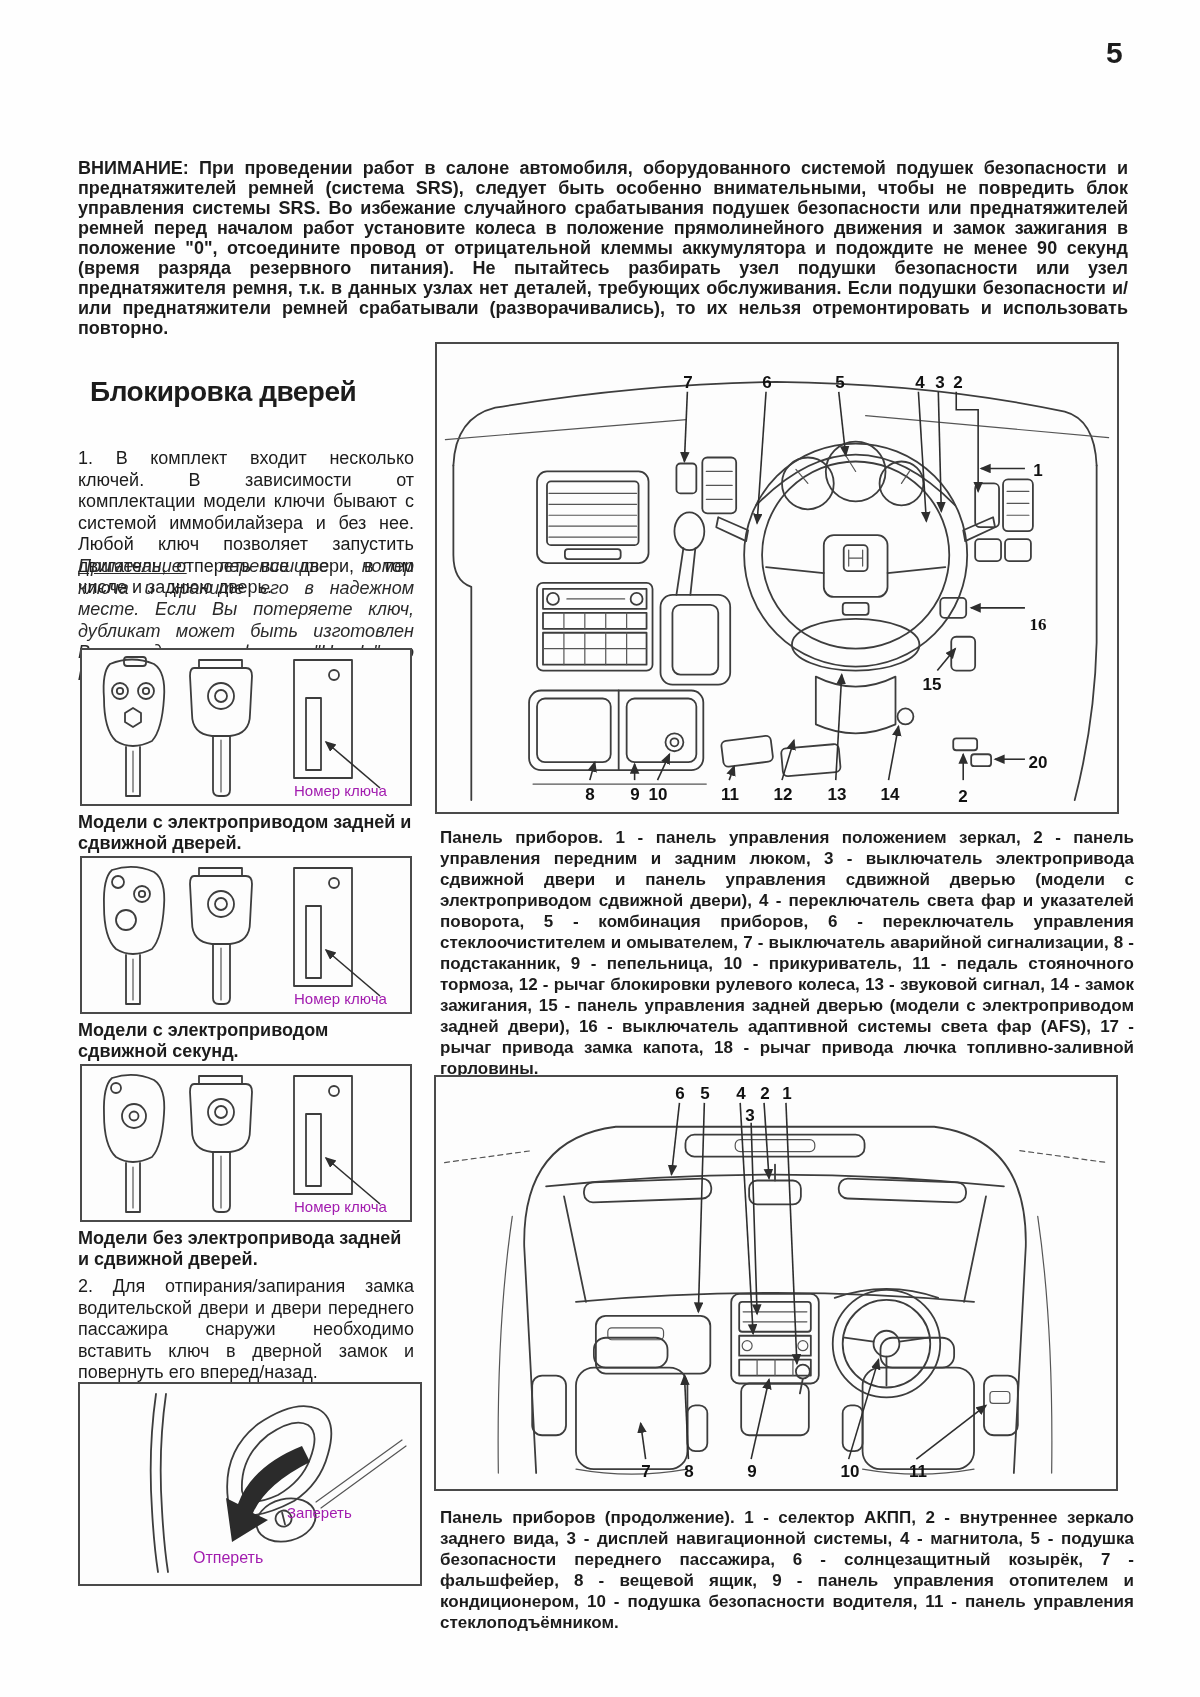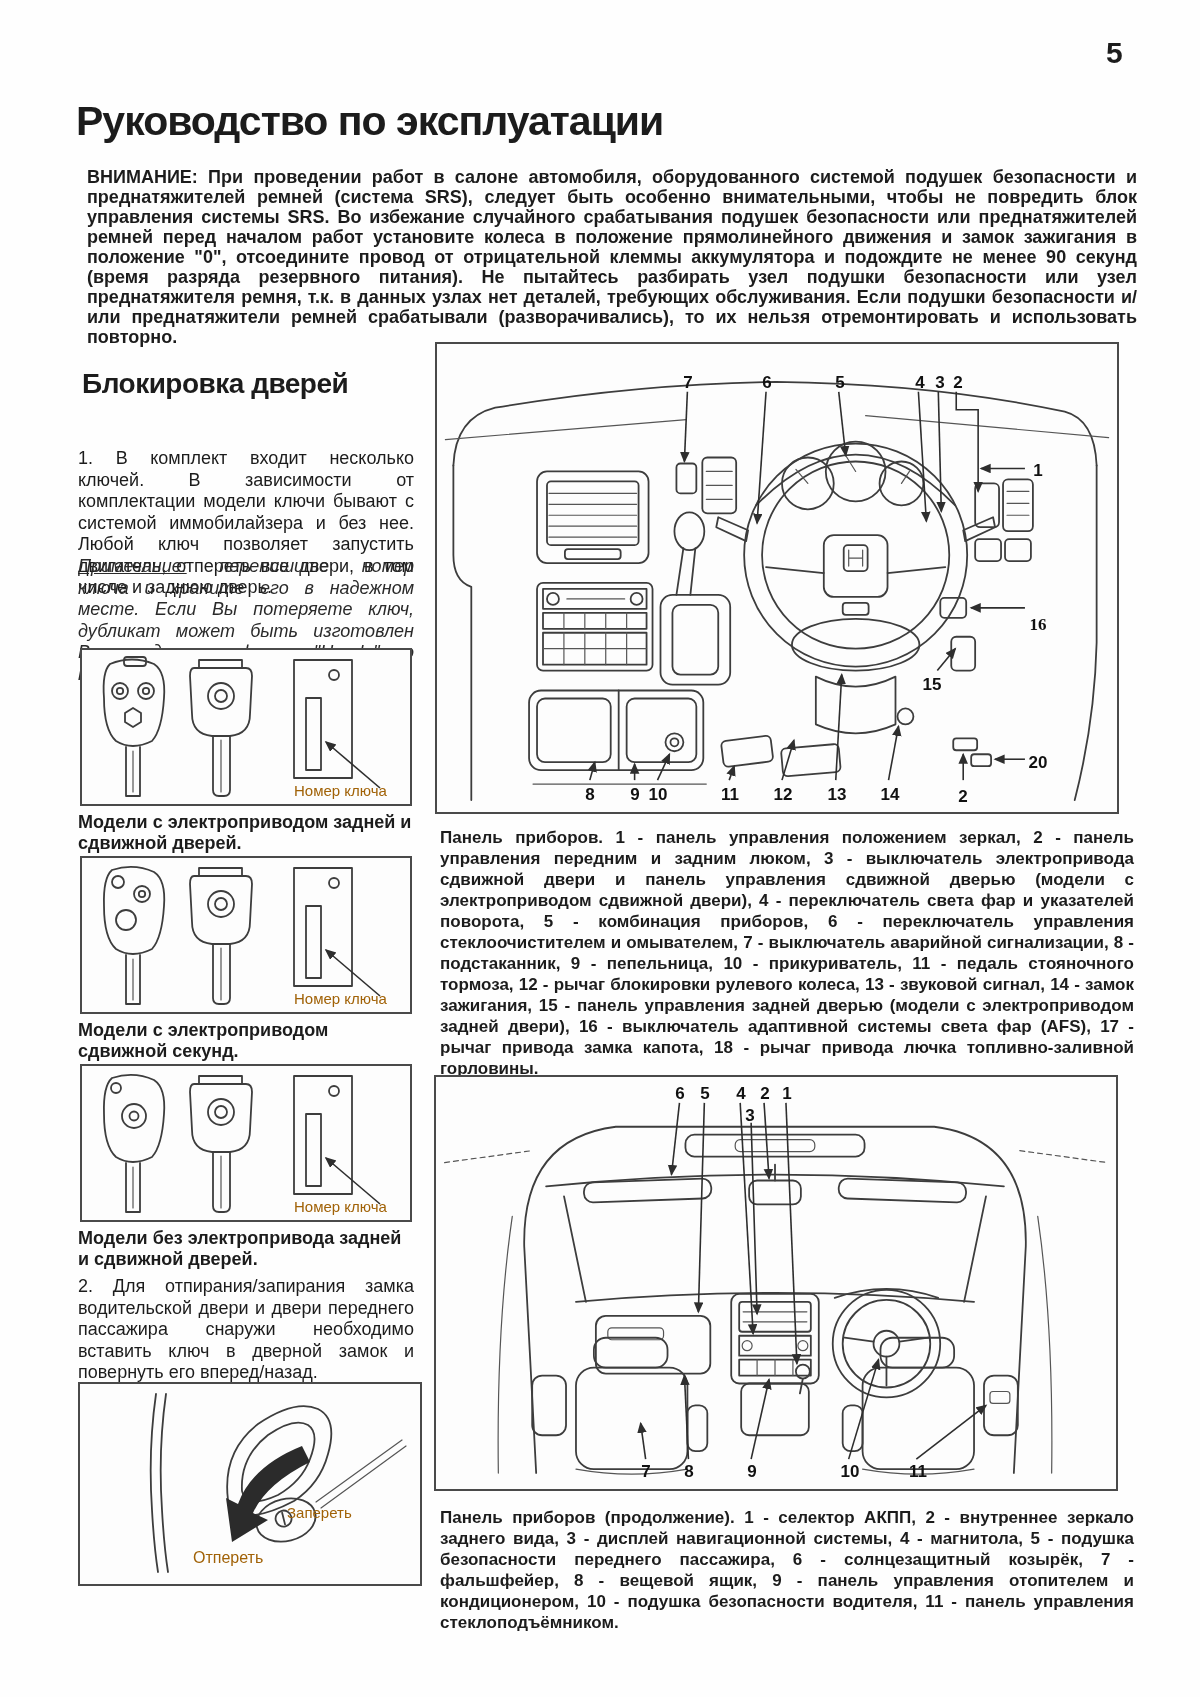--- a/index.html
+++ b/index.html
@@ -3,44 +3,43 @@
 <meta charset="utf-8">
 <style>
   html,body{margin:0;padding:0;background:#ffffff;}
   .page{
     position:relative;width:1200px;height:1697px;background:#fefefe;
     font-family:"Liberation Sans", sans-serif;color:#1c1c1c;overflow:hidden;
   }
   .abs{position:absolute;}
   .pageno{font-size:30px;font-weight:bold;}
   .title{font-size:41px;font-weight:bold;letter-spacing:-1px;margin:0;}
-  .warning{font-size:18px;font-weight:bold;line-height:20px;text-align:justify;margin:9px;}
-  .h2{font-size:28px;font-weight:bold;margin:4px;letter-spacing:-0.5px;text-align:center;}
+  .warning{font-size:18px;font-weight:bold;line-height:20px;text-align:justify;margin:0;}
+  .h2{font-size:28px;font-weight:bold;margin:12px;letter-spacing:-0.5px;text-align:center;}
   .body-par{font-size:18px;line-height:21.5px;text-align:justify;margin:0;}
   .note-par{font-size:18px;line-height:21.5px;text-align:justify;margin:0;font-style:italic;color:#2a2a2a;}
   .note-lab{text-decoration:underline;}
   .figbox{border:2px solid #4a4a4a;background:#fdfdfd;box-sizing:border-box;}
   .figcap{font-size:18px;font-weight:bold;line-height:21px;margin:0;}
   .bigcap{font-size:17px;font-weight:bold;line-height:21px;text-align:justify;margin:7px;}
-  .inlab{position:absolute;font-size:15px;color:#a16207;white-space:nowrap;}
+  .inlab{position:absolute;font-size:15px;color:#a21caf;white-space:nowrap;}
   .callout{position:absolute;transform:translateX(-50%);font-size:17px;font-weight:bold;color:#111;line-height:1;}
   svg{display:block;}
   .ln{fill:none;stroke:#3d3d3d;stroke-width:1.8;stroke-linecap:round;stroke-linejoin:round;}
   .thin{fill:none;stroke:#555;stroke-width:1.2;stroke-linecap:round;}
   .lead{fill:none;stroke:#2e2e2e;stroke-width:1.6;}
   .solid{fill:#2b2b2b;stroke:none;}
 </style>
 </head>
 <body>
 
 <div class="page">
 
   <div class="abs pageno" style="left:1106px;top:36px;">5</div>
 
-  <h1 class="abs title" style="left:76px;top:98px;">Руководство по эксплуатации</h1>
 
   <p class="abs warning" style="left:78px;top:158px;width:1050px;">ВНИМАНИЕ: При проведении работ в салоне автомобиля, оборудованного системой подушек безопасности и преднатяжителей ремней (система SRS), следует быть особенно внимательными, чтобы не повредить блок управления системы SRS. Во избежание случайного срабатывания подушек безопасности или преднатяжителей ремней перед началом работ установите колеса в положение прямолинейного движения и замок зажигания в положение "0", отсоедините провод от отрицательной клеммы аккумулятора и подождите не менее 90 секунд (время разряда резервного питания). Не пытайтесь разбирать узел подушки безопасности или узел преднатяжителя ремня, т.к. в данных узлах нет деталей, требующих обслуживания. Если подушки безопасности и/или преднатяжители ремней срабатывали (разворачивались), то их нельзя отремонтировать и использовать повторно.</p>
 
   <h2 class="abs h2" style="left:78px;top:364px;">Блокировка дверей</h2>
 
   <p class="abs body-par" style="left:78px;top:404px;width:336px;margin-top:44px;">1. В комплект входит несколько ключей. В зависимости от комплектации модели ключи бывают с системой иммобилайзера и без нее. Любой ключ позволяет запустить двигатель, отпереть все двери, в том числе и заднюю дверь.</p>
 
   <p class="abs note-par" style="left:78px;top:556px;width:336px;">
     <span class="note-lab">Примечание:</span>
     <span>перепишите номер ключа и храните его в надежном месте. Если Вы потеряете ключ, дубликат может быть изготовлен Вашим дилером фирмы "Honda" по номеру.</span>

